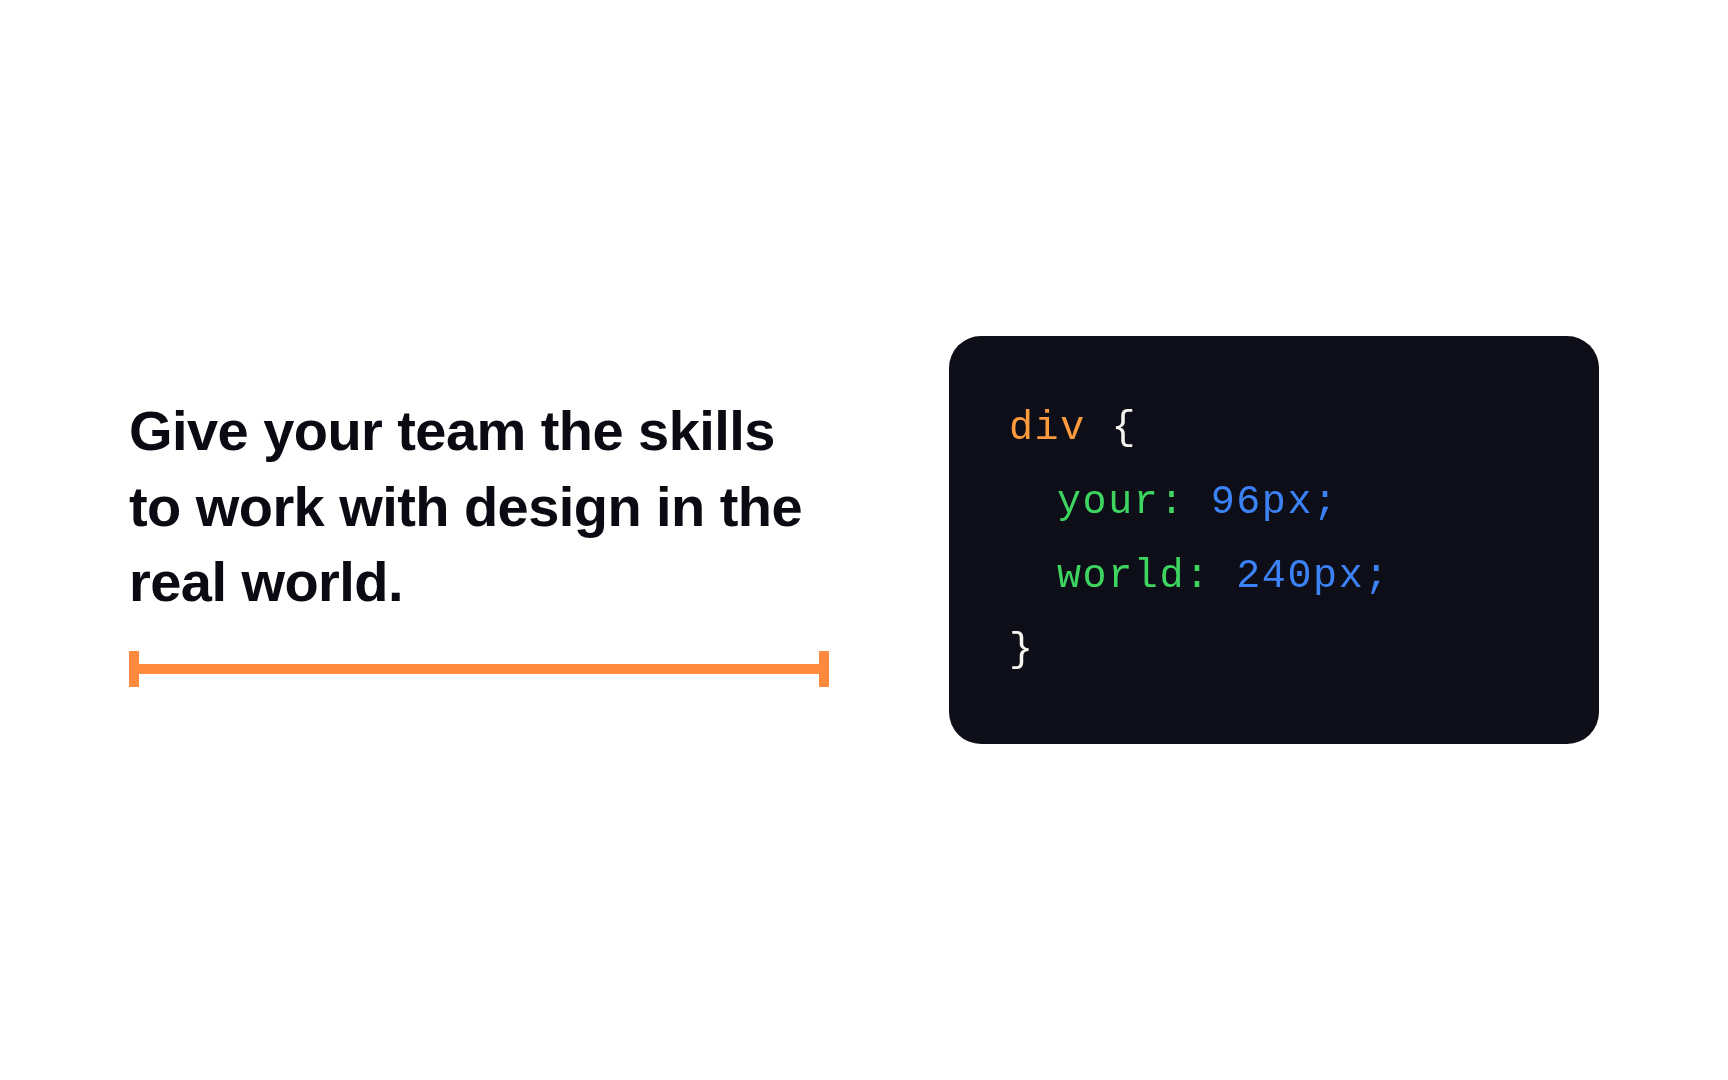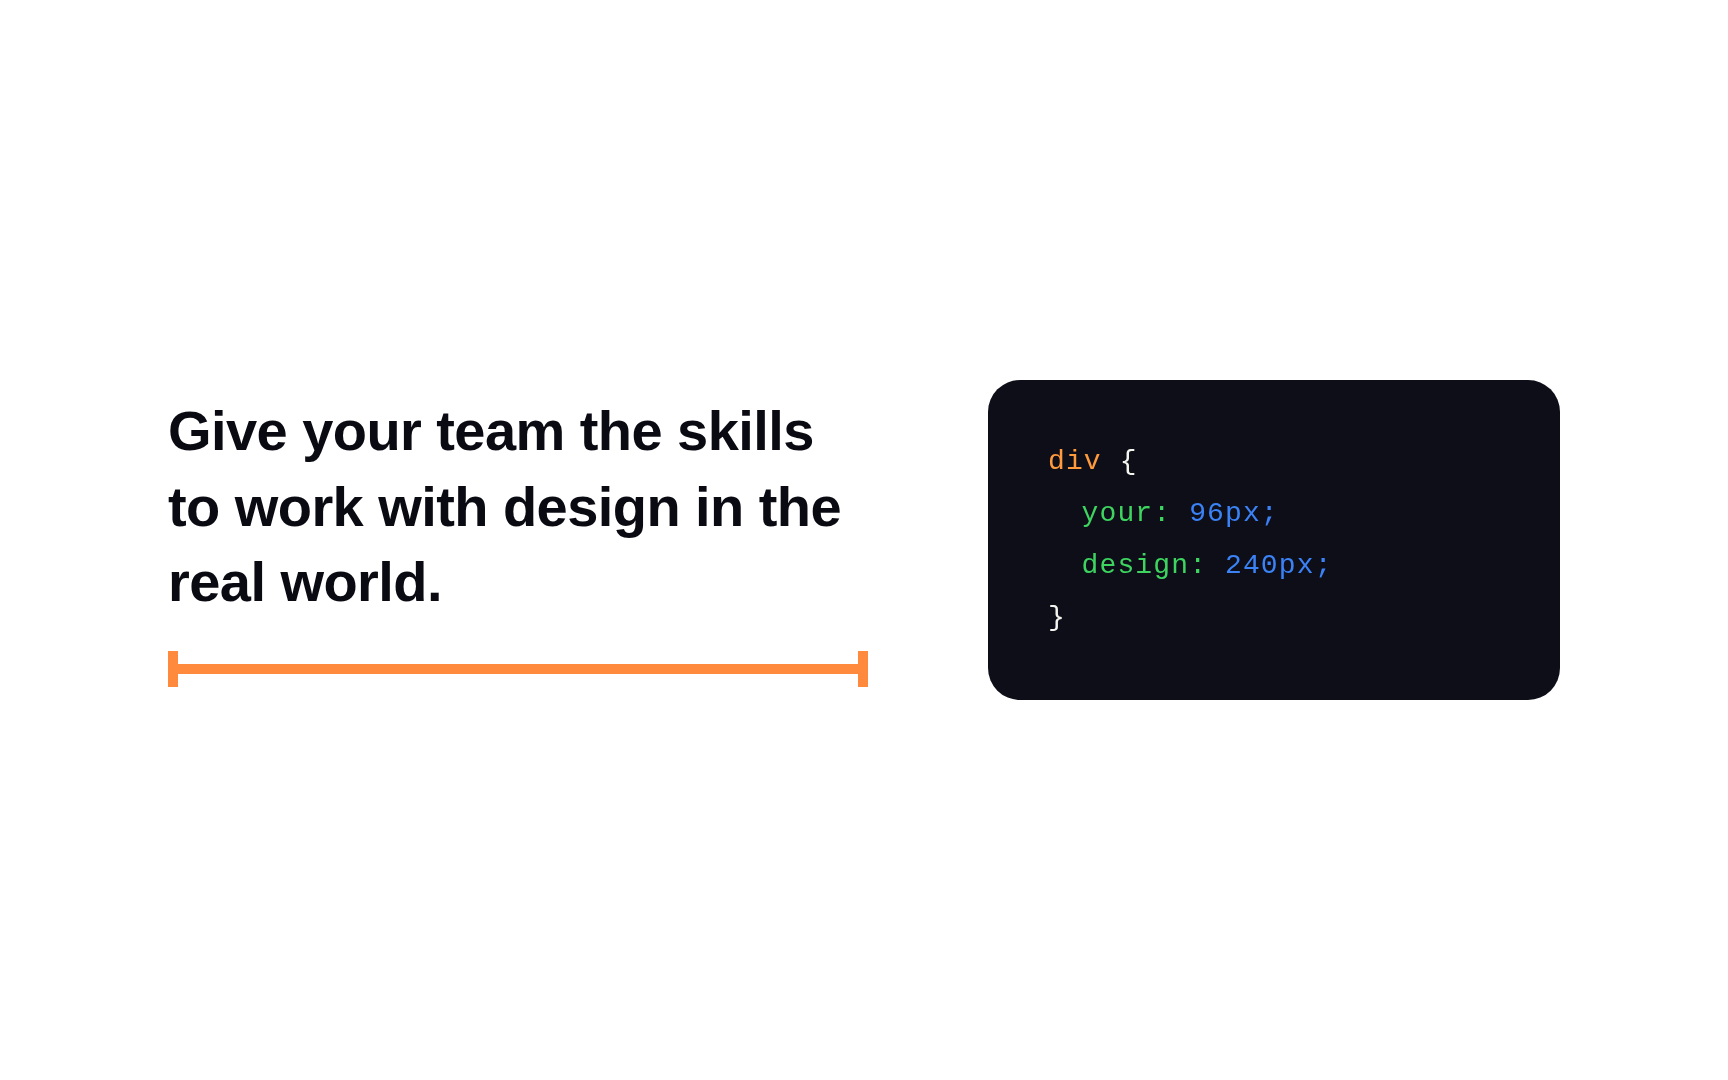--- a/index.html
+++ b/index.html
@@ -44,23 +44,23 @@
     .measurement-bar svg {
       width: 100%;
       height: 100%;
       display: block;
     }
     
     .code-block {
       background: #0d0e18;
       border-radius: 32px;
       padding: 56px 60px;
-      width: 572px;
+      width: 650px;
       font-family: "SF Mono", "Monaco", "Consolas", "Courier New", monospace;
-      font-size: 28px;
+      font-size: 40px;
       line-height: 1.85;
       letter-spacing: 0.04em;
     }
     
     .code-line {
       white-space: pre;
     }
     
     .tok-selector { color: #ff9a3d; }
     .tok-brace    { color: #f5f5f0; }
@@ -78,15 +78,15 @@
       <line x1="4" y1="18" x2="696" y2="18" stroke="#ff8a3d" stroke-width="10"></line>
       <line x1="5" y1="0" x2="5" y2="36" stroke="#ff8a3d" stroke-width="10"></line>
       <line x1="695" y1="0" x2="695" y2="36" stroke="#ff8a3d" stroke-width="10"></line>
     </svg>
   </div>
 </div>
 
 <div class="code-block">
   <div class="code-line"><span class="tok-selector">div</span><span class="tok-brace"> {</span></div>
   <div class="code-line"><span class="indent"></span><span class="tok-prop">your</span><span class="tok-prop">: </span><span class="tok-value">96px</span><span class="tok-value">;</span></div>
-  <div class="code-line"><span class="indent"></span><span class="tok-prop">design</span><span class="tok-prop">: </span><span class="tok-value">240px</span><span class="tok-value">;</span></div>
+  <div class="code-line"><span class="indent"></span><span class="tok-prop">world</span><span class="tok-prop">: </span><span class="tok-value">240px</span><span class="tok-value">;</span></div>
   <div class="code-line"><span class="tok-brace">}</span></div>
 </div>
 
 </body></html>

